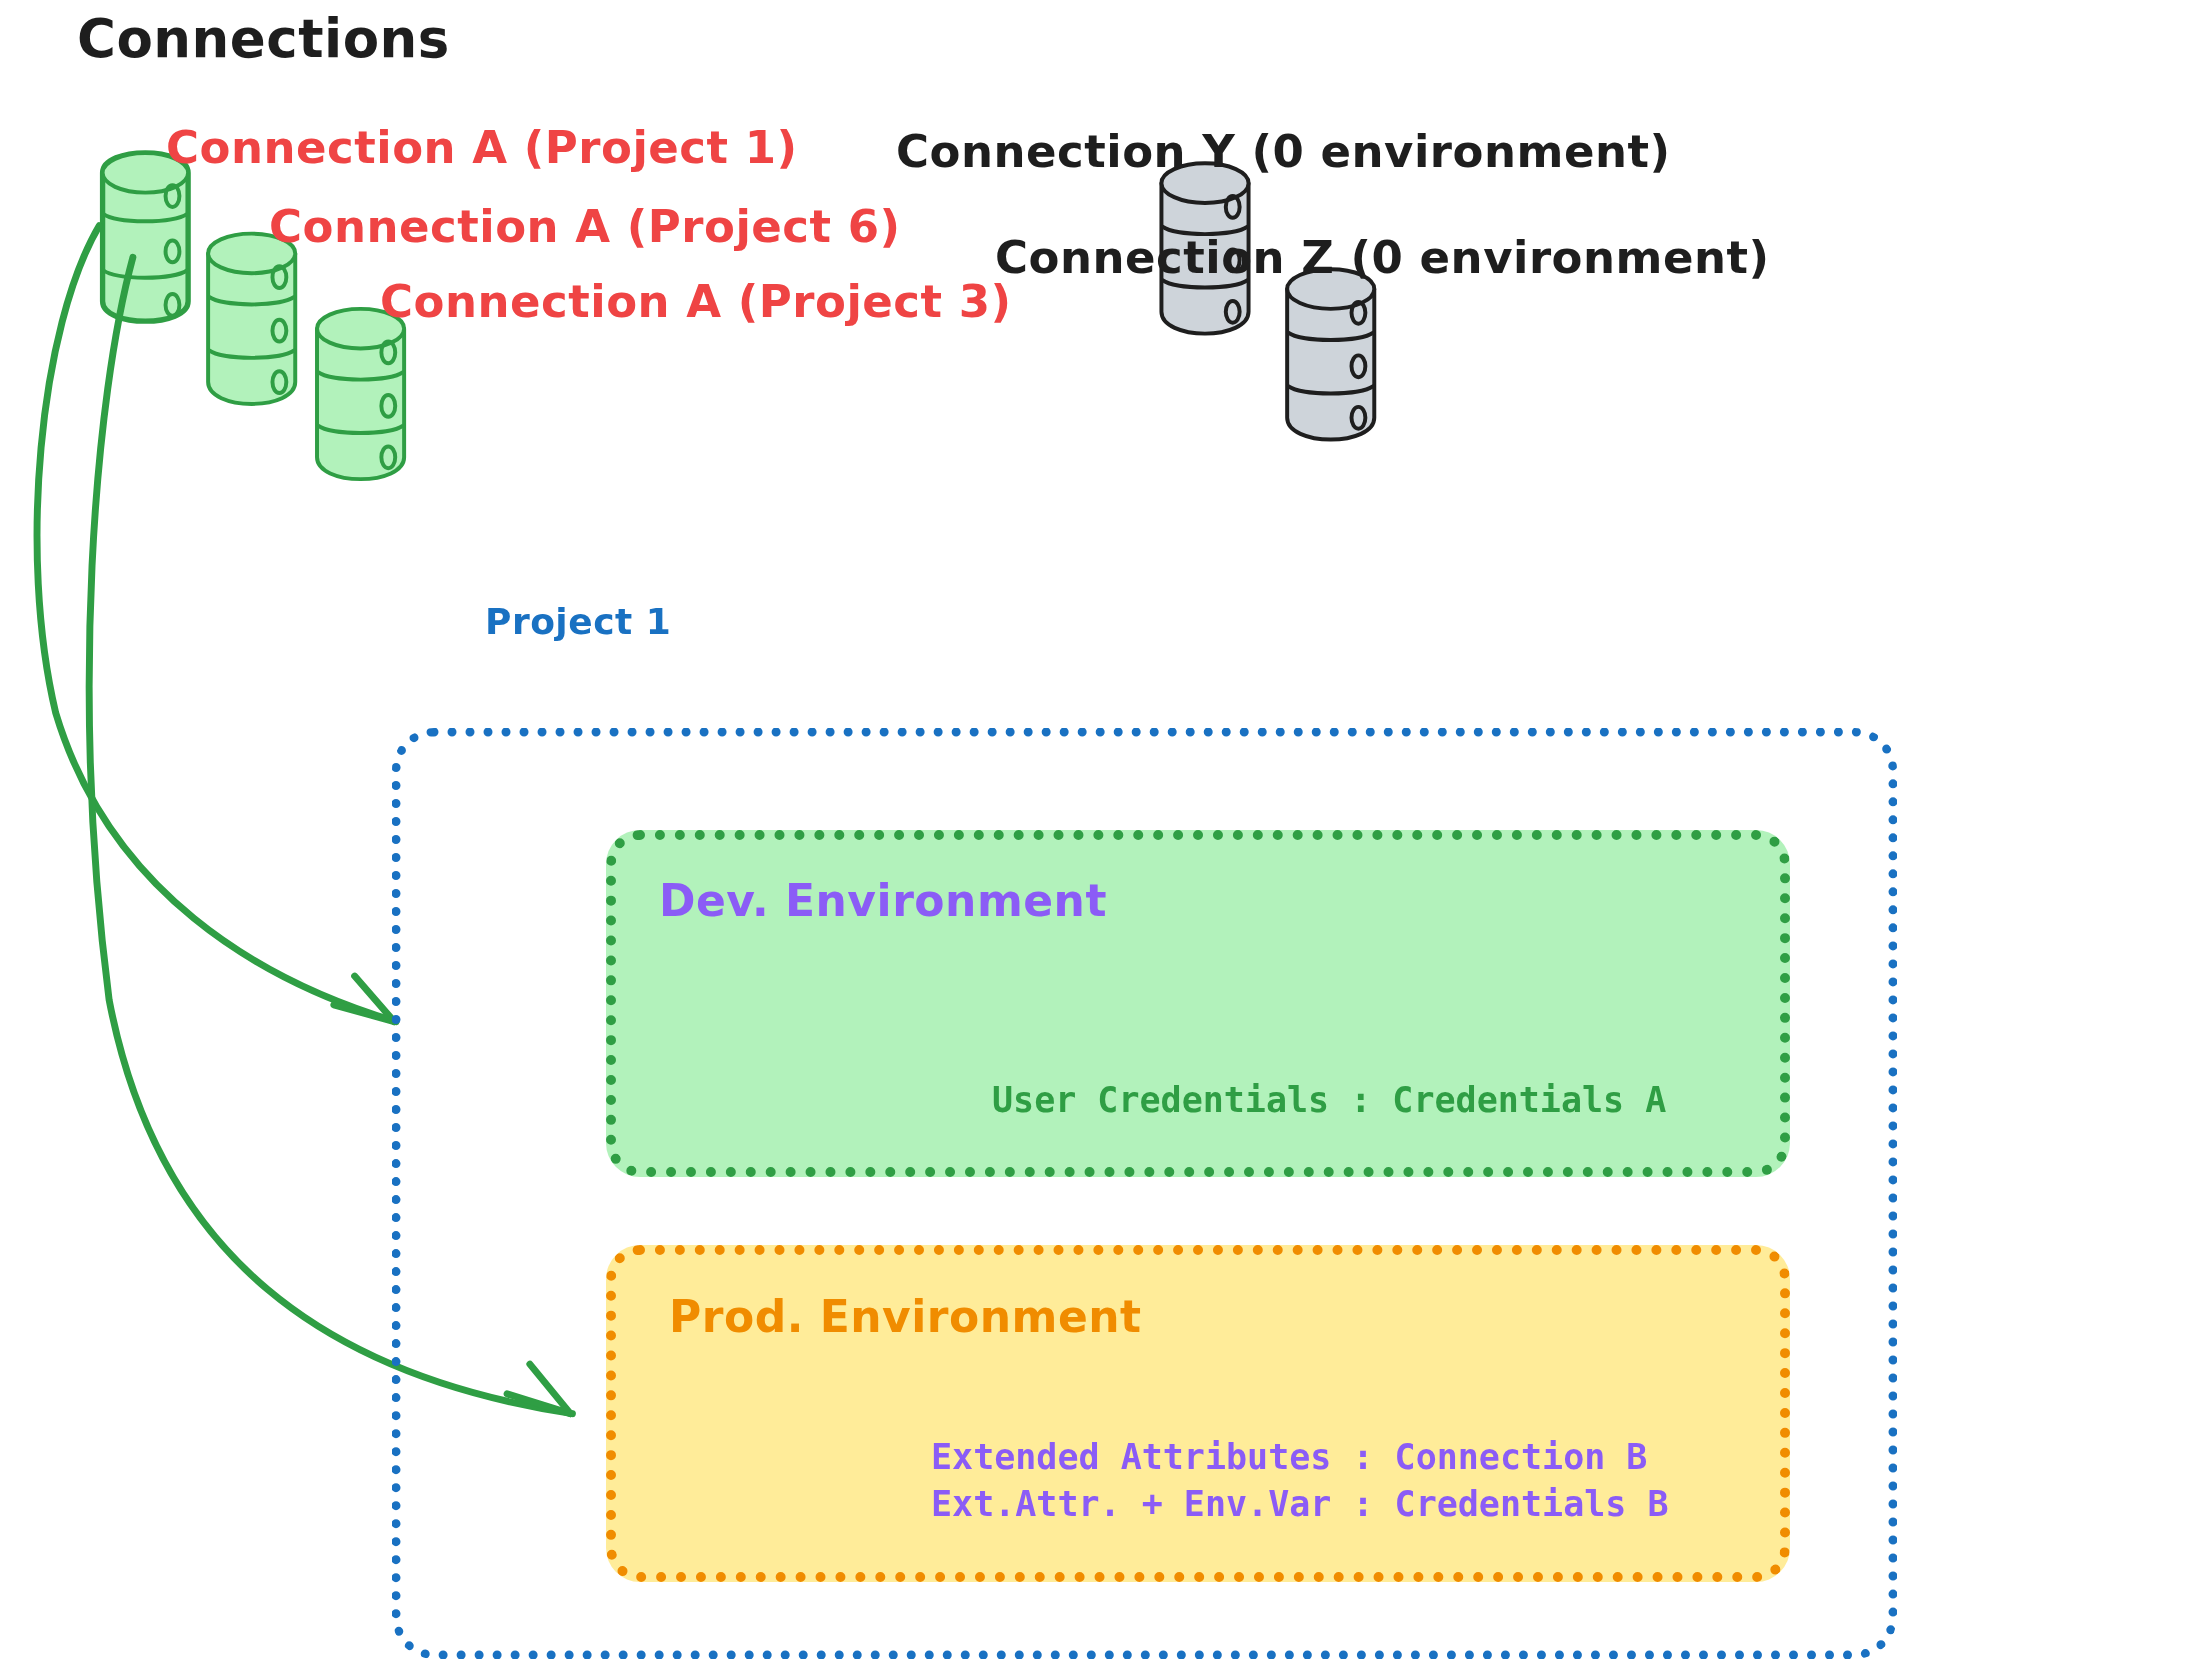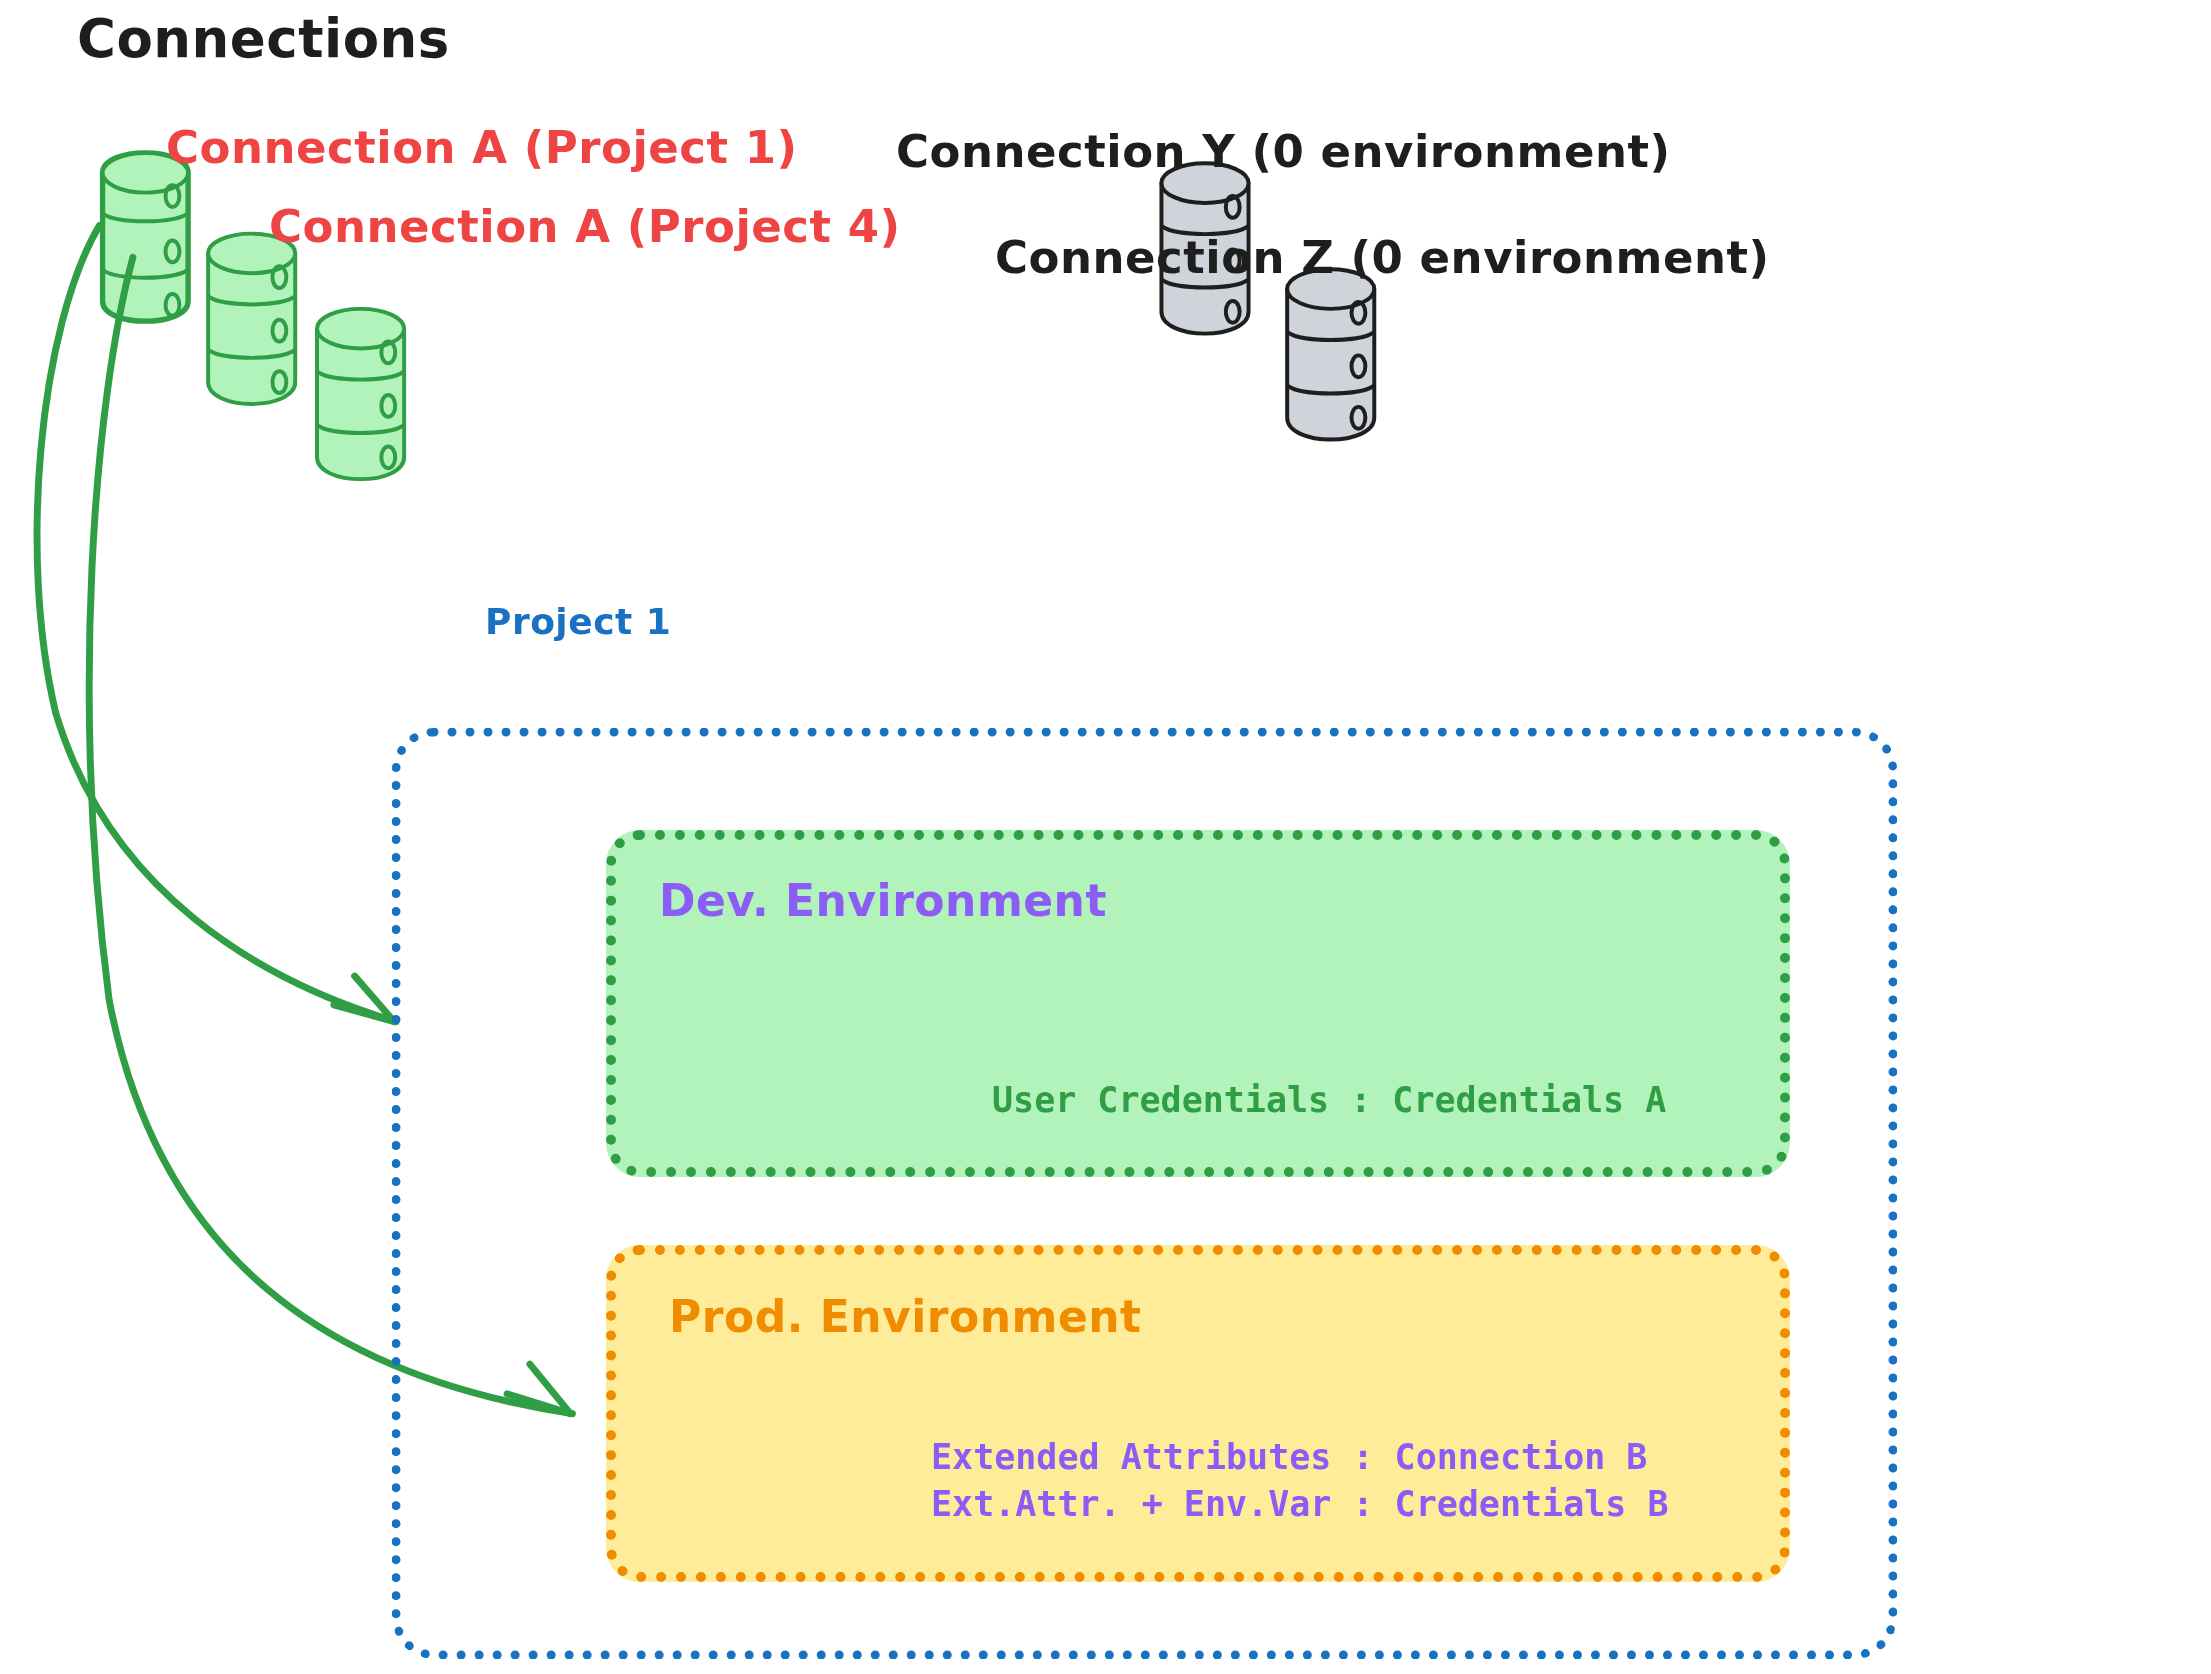--- a/index.html
+++ b/index.html
@@ -210,22 +210,23 @@
 
     <g>
       <path d="M134 260 C 96 400, 70 700, 110 1010 C 160 1270, 330 1390, 578 1428" fill="none" stroke="#2f9e44" stroke-width="7" stroke-linecap="round"></path>
       <path d="M576 1428 L 512 1408" fill="none" stroke="#2f9e44" stroke-width="7" stroke-linecap="round"></path>
       <path d="M576 1428 L 535 1378" fill="none" stroke="#2f9e44" stroke-width="7" stroke-linecap="round"></path>
     </g>
   </svg>
 
   <div id="label-conn-a1" class="db-label green hand">Connection A (Project 1)</div>
 
-  <div id="label-conn-a2" class="db-label green hand">Connection A (Project 4)</div>
-
+  <div id="label-conn-a2" class="db-label green hand">Connection A (Project 6)</div>
+
+  <div id="label-conn-a3" class="db-label green hand">Connection A (Project 3)</div>
 
   <div id="label-conn-y" class="db-label grey hand">Connection Y (0 environment)</div>
 
   <div id="label-conn-z" class="db-label grey hand">Connection Z (0 environment)</div>
 
   <div id="title-project-1" class="hand">Project 1</div>
 
   <div id="project-box" class="env-box"></div>
 
   <div id="dev-env-box" class="env-box"></div>

